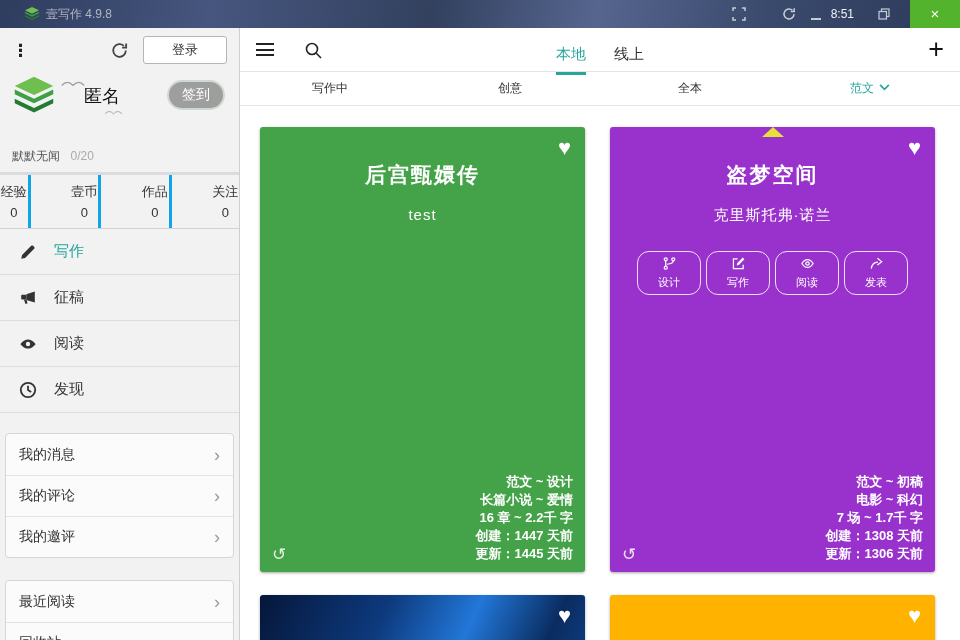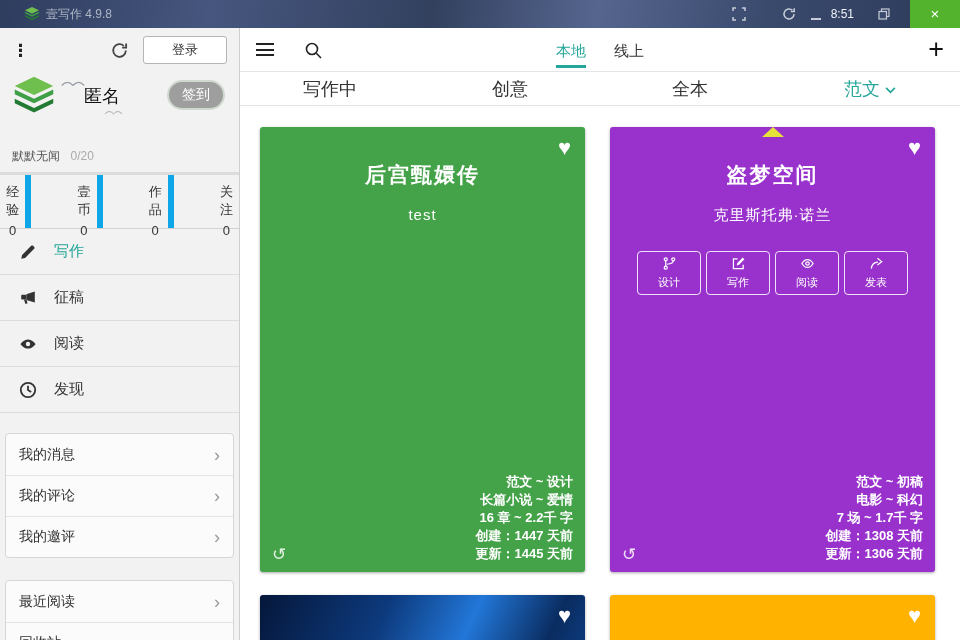--- a/index.html
+++ b/index.html
@@ -45,21 +45,21 @@
   .checkin-btn{position:absolute;right:14px;top:8px;width:58px;height:30px;border-radius:15px;
     background:#9e9e9e;border:2px solid #cfd9cf;color:#fff;font-size:14px;cursor:pointer;}
 
   .level{position:relative;height:33px;padding:4px 12px 0;}
   .level-name{font-size:12px;color:#555;}
   .level-progress{font-size:12px;color:#aaa;margin-left:6px;}
   .level-track{position:absolute;left:0;right:0;bottom:0;height:3px;background:#dcdcdc;}
 
   .stats{height:54px;display:flex;border-bottom:1px solid #d2d2d2;}
   .stat{flex:1;text-align:center;padding-top:8px;}
-  .stat + .stat{border-left:6px solid #0ea5e9;padding-left:40px;}
+  .stat + .stat{border-left:3px solid #0ea5e9;padding-left:40px;}
   .stat-label{font-size:13px;color:#333;}
   .stat-value{font-size:13px;color:#333;margin-top:4px;}
 
   .nav-item{height:46px;display:flex;align-items:center;padding-left:18px;border-bottom:1px solid #ddd;cursor:pointer;}
   .nav-icon{width:20px;height:20px;display:inline-flex;margin-right:16px;}
   .nav-label{font-size:15px;color:#333;}
   .nav-item.active .nav-label{color:var(--accent);}
 
   .side-group{margin:20px 5px 0;border:1px solid #d6d6d6;border-radius:4px;background:#fbfbfb;overflow:hidden;}
   .side-group.second{margin-top:22px;}
@@ -67,43 +67,43 @@
   .group-row + .group-row{border-top:1px solid #e4e4e4;}
   .group-label{font-size:14px;color:#333;}
   .group-chevron{margin-left:auto;color:#999;font-size:18px;line-height:1;}
 
   
   .topbar{height:44px;border-bottom:1px solid #e4e4e4;display:flex;align-items:center;position:relative;padding:0 16px;flex:none;}
   .hamburger{width:18px;height:13px;display:flex;flex-direction:column;justify-content:space-between;cursor:pointer;}
   .hamburger i{display:block;height:2px;background:#222;}
   .searchbtn{width:18px;height:18px;display:inline-flex;margin-left:30px;cursor:pointer;}
   .tabs{position:absolute;left:50%;top:0;transform:translateX(-50%);height:44px;display:flex;gap:28px;}
-  .tab{height:40px;display:flex;align-items:center;font-size:15px;color:#333;cursor:pointer;border-bottom:3px solid transparent;padding-top:9px;}
+  .tab{height:47px;display:flex;align-items:center;font-size:15px;color:#333;cursor:pointer;border-bottom:3px solid transparent;padding-top:9px;}
   .tab.active{color:var(--accent);border-bottom-color:var(--accent);}
   .plusbtn{margin-left:auto;font-size:27px;font-weight:300;color:#111;cursor:pointer;line-height:1;}
 
   .filterbar{height:34px;border-bottom:1px solid #e4e4e4;display:flex;align-items:center;flex:none;}
-  .filter-item{flex:1;text-align:center;font-size:18px;color:#333;cursor:pointer;}
+  .filter-item{flex:1;text-align:center;font-size:12px;color:#333;cursor:pointer;}
   .filter-item.dropdown{color:var(--accent);}
   .filter-item.dropdown svg{margin-left:5px;vertical-align:1px;}
 
   
   .content{flex:1;overflow:hidden;padding:21px 20px;display:grid;
     grid-template-columns:325px 325px;grid-auto-rows:445px;gap:23px 25px;align-content:start;}
   .card{position:relative;border-radius:3px;color:#fff;box-shadow:0 1px 3px rgba(0,0,0,.35);cursor:pointer;overflow:hidden;}
   .card.galaxy{background:linear-gradient(115deg,#05173a 0%,#0d3a7d 25%,#2277d8 42%,#0a2c60 58%,#1253ab 78%,#051634 100%);}
   .heart{position:absolute;top:10px;right:14px;font-size:22px;color:#fff;line-height:1;cursor:pointer;}
   .card-title{padding-top:34px;text-align:center;font-size:21px;font-weight:bold;letter-spacing:2px;}
   .card-subtitle{margin-top:17px;text-align:center;font-size:15px;letter-spacing:1px;}
   .card-info{position:absolute;right:12px;bottom:9px;text-align:right;font-size:13px;font-weight:bold;line-height:18px;}
   .history{position:absolute;left:12px;bottom:7px;font-size:17px;opacity:.85;cursor:pointer;}
   .pin{position:absolute;top:0;left:50%;transform:translateX(-50%);width:0;height:0;
     border-left:11px solid transparent;border-right:11px solid transparent;border-bottom:10px solid #e6e03a;}
   .card-actions{display:flex;justify-content:center;gap:5px;margin-top:26px;}
-  .action-btn{width:64px;height:44px;border:1px solid rgba(255,255,255,.85);border-radius:4px;background:transparent;
+  .action-btn{width:64px;height:44px;border:1px solid rgba(255,255,255,.85);border-radius:12px;background:transparent;
     display:flex;flex-direction:column;align-items:center;justify-content:center;gap:4px;cursor:pointer;color:#fff;}
   .action-label{font-size:11px;color:#fff;}
 </style>
 </head>
 <body>
 
 <div class="window">
 
   <div class="titlebar">
     <span class="tb-logo">

